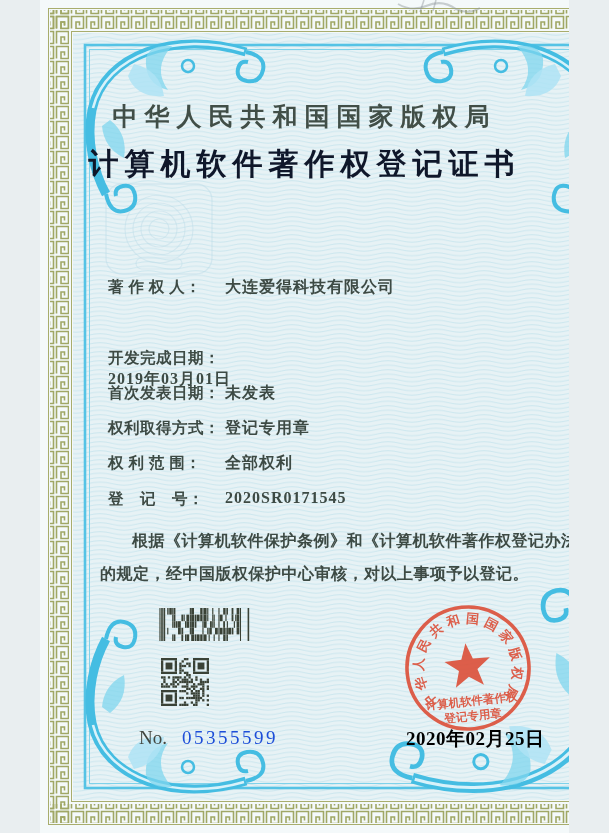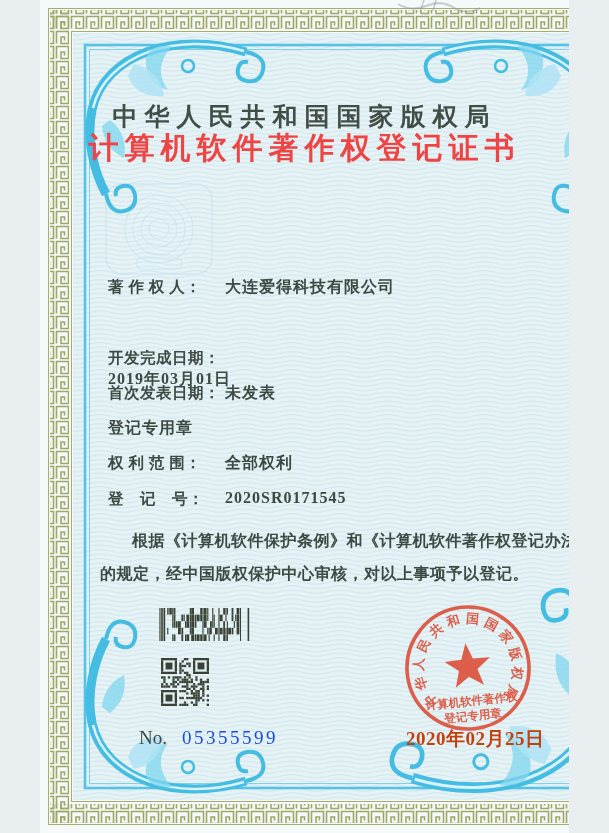--- a/index.html
+++ b/index.html
@@ -9,43 +9,43 @@
     font-family:"Liberation Serif","DejaVu Serif",serif;
     color:#3d4a44;
   }
   .deco{position:absolute;left:0;top:0;width:609px;height:833px;pointer-events:none;}
   .abs{position:absolute;}
   .authority{
     left:0;top:100px;width:100%;text-align:center;
     font-size:25px;font-weight:bold;letter-spacing:7px;color:#414e47;
   }
   .cert-title{
-    left:0;top:128px;width:100%;text-align:center;
-    font-size:30px;font-weight:bold;letter-spacing:6px;color:#ef4444;
+    left:0;top:144px;width:100%;text-align:center;
+    font-size:30px;font-weight:bold;letter-spacing:6px;color:#0f172a;
   }
   .certno{
     top:180px;right:56px;font-size:14.5px;font-weight:bold;letter-spacing:.5px;color:#3d4a44;
   }
   .certno .lbl{margin-right:14px;}
   .field{left:68px;display:flex;align-items:flex-start;font-size:15.5px;font-weight:bold;}
   .field .flabel{width:117px;flex:none;white-space:pre;letter-spacing:.5px;}
   .field .fvalue{font-size:16px;letter-spacing:1px;}
   .field .fvalue .vline{display:block;line-height:22px;}
   .f0{top:207px;}  .f1{top:277px;}  .f2{top:348px;flex-direction:column;}
   .f3{top:383px;}  .f4{top:418px;}  .f5{top:453px;}  .f6{top:489px;}
   .statement{
     left:60px;top:524px;width:494px;
     font-size:16px;font-weight:bold;line-height:33px;letter-spacing:.5px;
     text-align:justify;text-indent:2em;color:#3d4a44;
   }
   .barcode{left:118px;top:608px;width:92px;height:33px;}
   .qrcode{left:121px;top:658px;width:48px;height:48px;}
   .seal{left:348px;top:588px;width:160px;height:160px;transform:rotate(-6deg);opacity:.9;}
   .issue-date{
-    left:366px;top:726px;font-size:19px;font-weight:bold;letter-spacing:.5px;color:#c2410c;
+    left:366px;top:726px;font-size:19px;font-weight:bold;letter-spacing:.5px;color:#000000;
   }
   .serial{left:99px;top:727px;font-size:19px;color:#42463f;}
   .serial .num{margin-left:15px;color:#1d4ed8;letter-spacing:2.5px;}
 </style>
 </head>
 <body>
 
 <div class="page">
 
   <svg class="deco" viewBox="0 0 609 833" xmlns="http://www.w3.org/2000/svg">
@@ -108,20 +108,21 @@
   </div>
   <div class="abs field f2">
     <span class="flabel">开发完成日期：</span>
     <span class="fvalue">2019年03月01日</span>
   </div>
   <div class="abs field f3">
     <span class="flabel">首次发表日期：</span>
     <span class="fvalue">未发表</span>
   </div>
   <div class="abs field f4">
+    <span class="flabel">权利取得方式：</span>
     <span class="fvalue">登记专用章</span>
   </div>
   <div class="abs field f5">
     <span class="flabel">权 利 范 围：</span>
     <span class="fvalue">全部权利</span>
   </div>
   <div class="abs field f6">
     <span class="flabel">登　记　号：</span>
     <span class="fvalue">2020SR0171545</span>
   </div>

